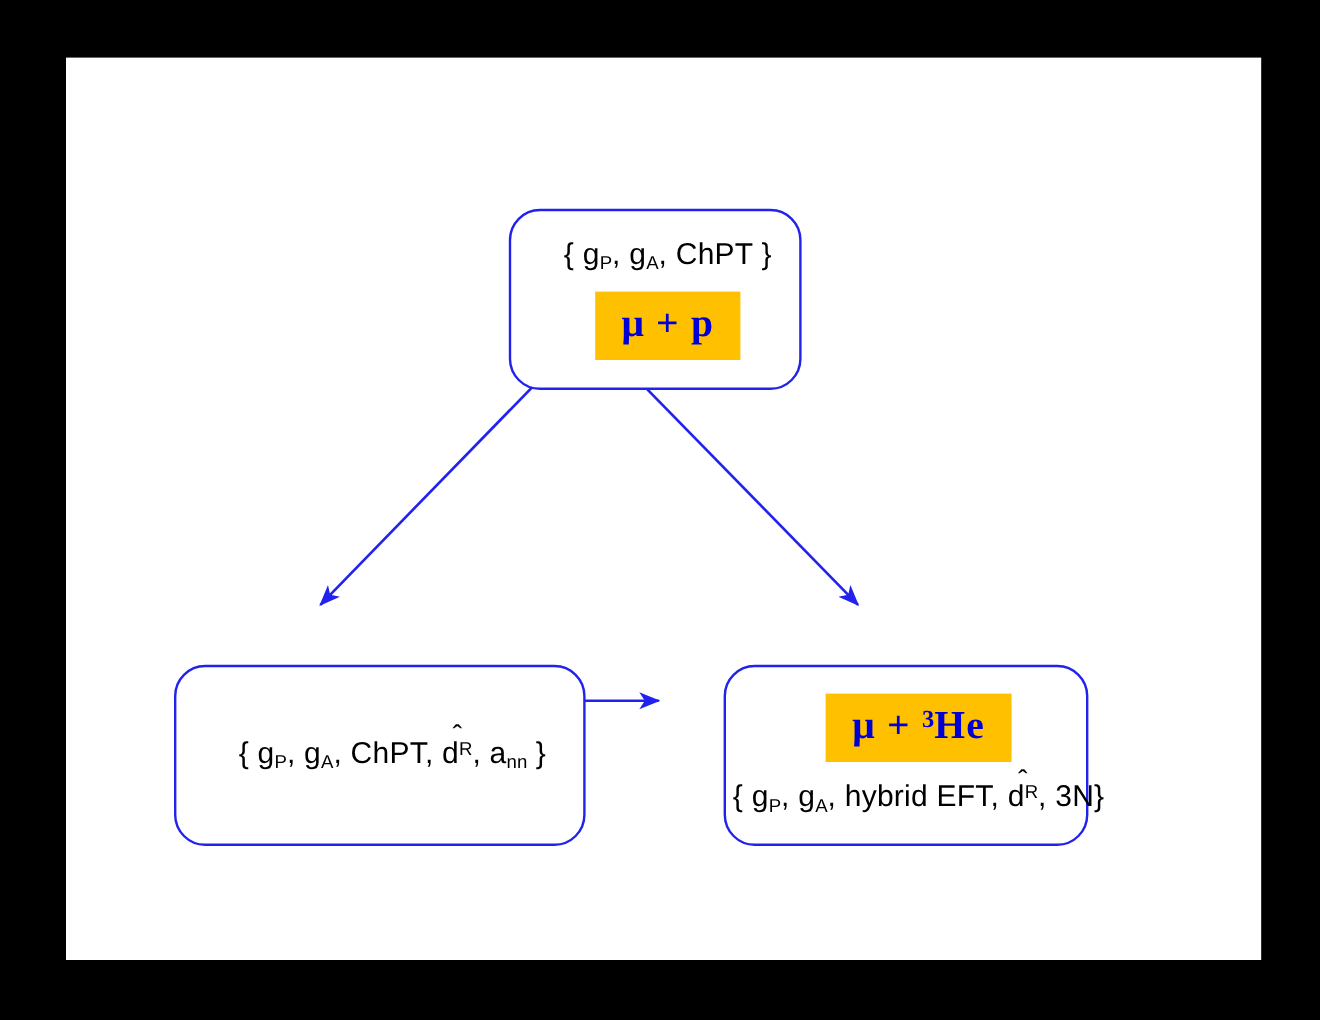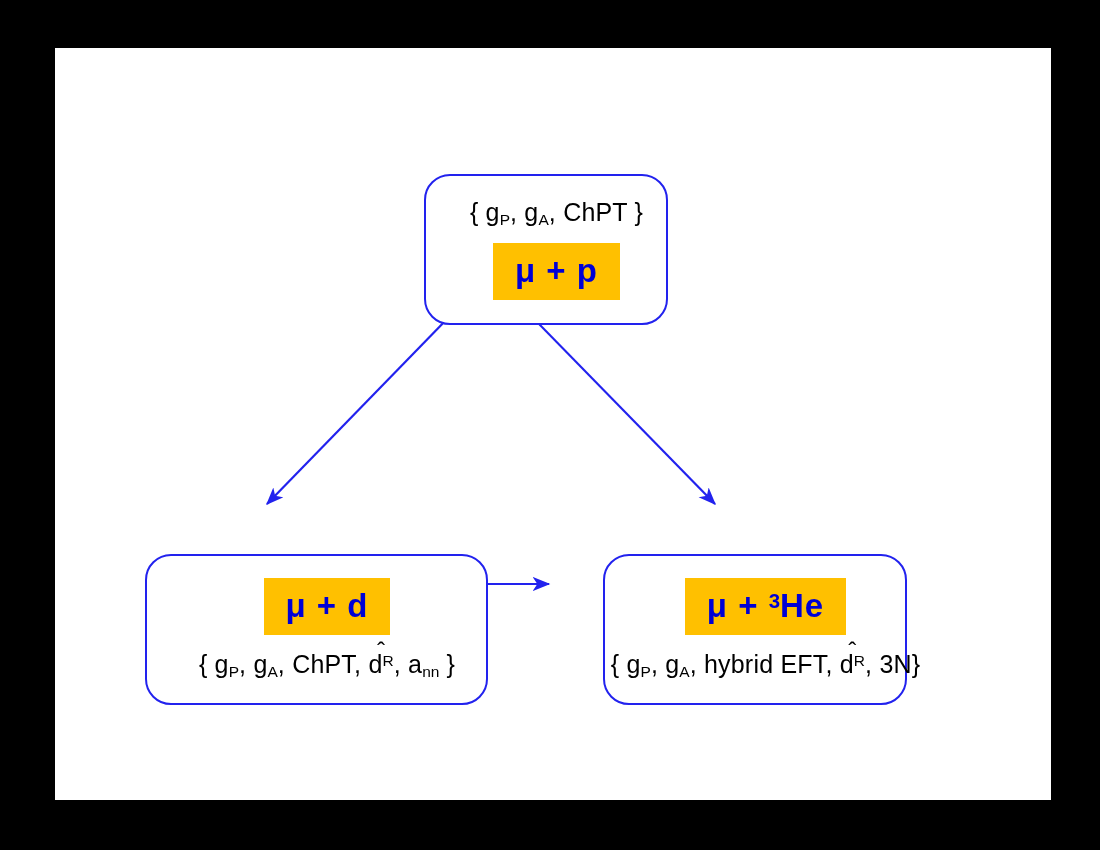--- a/index.html
+++ b/index.html
@@ -75,21 +75,21 @@
     letter-spacing: 0.2px;
     white-space: nowrap;
     line-height: 1.1;
   }
 
   .reaction-title {
     background: #ffc000;
     color: #0000d5;
     font-weight: bold;
     font-size: 33px;
-    font-family: Liberation Sans, sans-serif;
+    font-family: Liberation Serif, serif;
     white-space: nowrap;
     line-height: 1.0;
     padding: 11px 22px 13px 22px;
     letter-spacing: 1px;
   }
 
   
   #box-mu-p .ingredients { margin-bottom: 14px; }
   #box-mu-d .reaction-title,
   #box-mu-he3 .reaction-title { margin-bottom: 16px; }
@@ -160,21 +160,20 @@
         <span>{</span>
         <span><span>g</span><span class="sub">P</span></span><span>,</span>
         <span><span>g</span><span class="sub">A</span></span><span>,</span>
         <span>ChPT</span>
         <span>}</span>
       </div>
       <div class="reaction-title">μ + p</div>
     </div>
 
     <div class="node-box" id="box-mu-d">
-      <div class="reaction-title">μ + d</div>
       <div class="ingredients">
         <span>{</span>
         <span><span>g</span><span class="sub">P</span></span><span>,</span>
         <span><span>g</span><span class="sub">A</span></span><span>,</span>
         <span>ChPT</span><span>,</span>
         <span class="hatted"><span class="hat">̂</span><span>d</span><span class="sup">R</span></span><span>,</span>
         <span><span>a</span><span class="sub">nn</span></span>
         <span>}</span>
       </div>
     </div>

